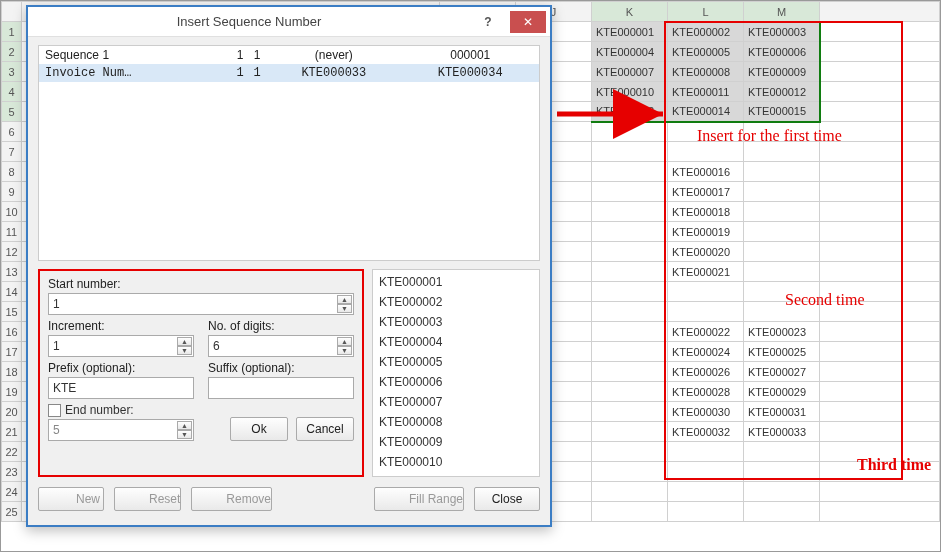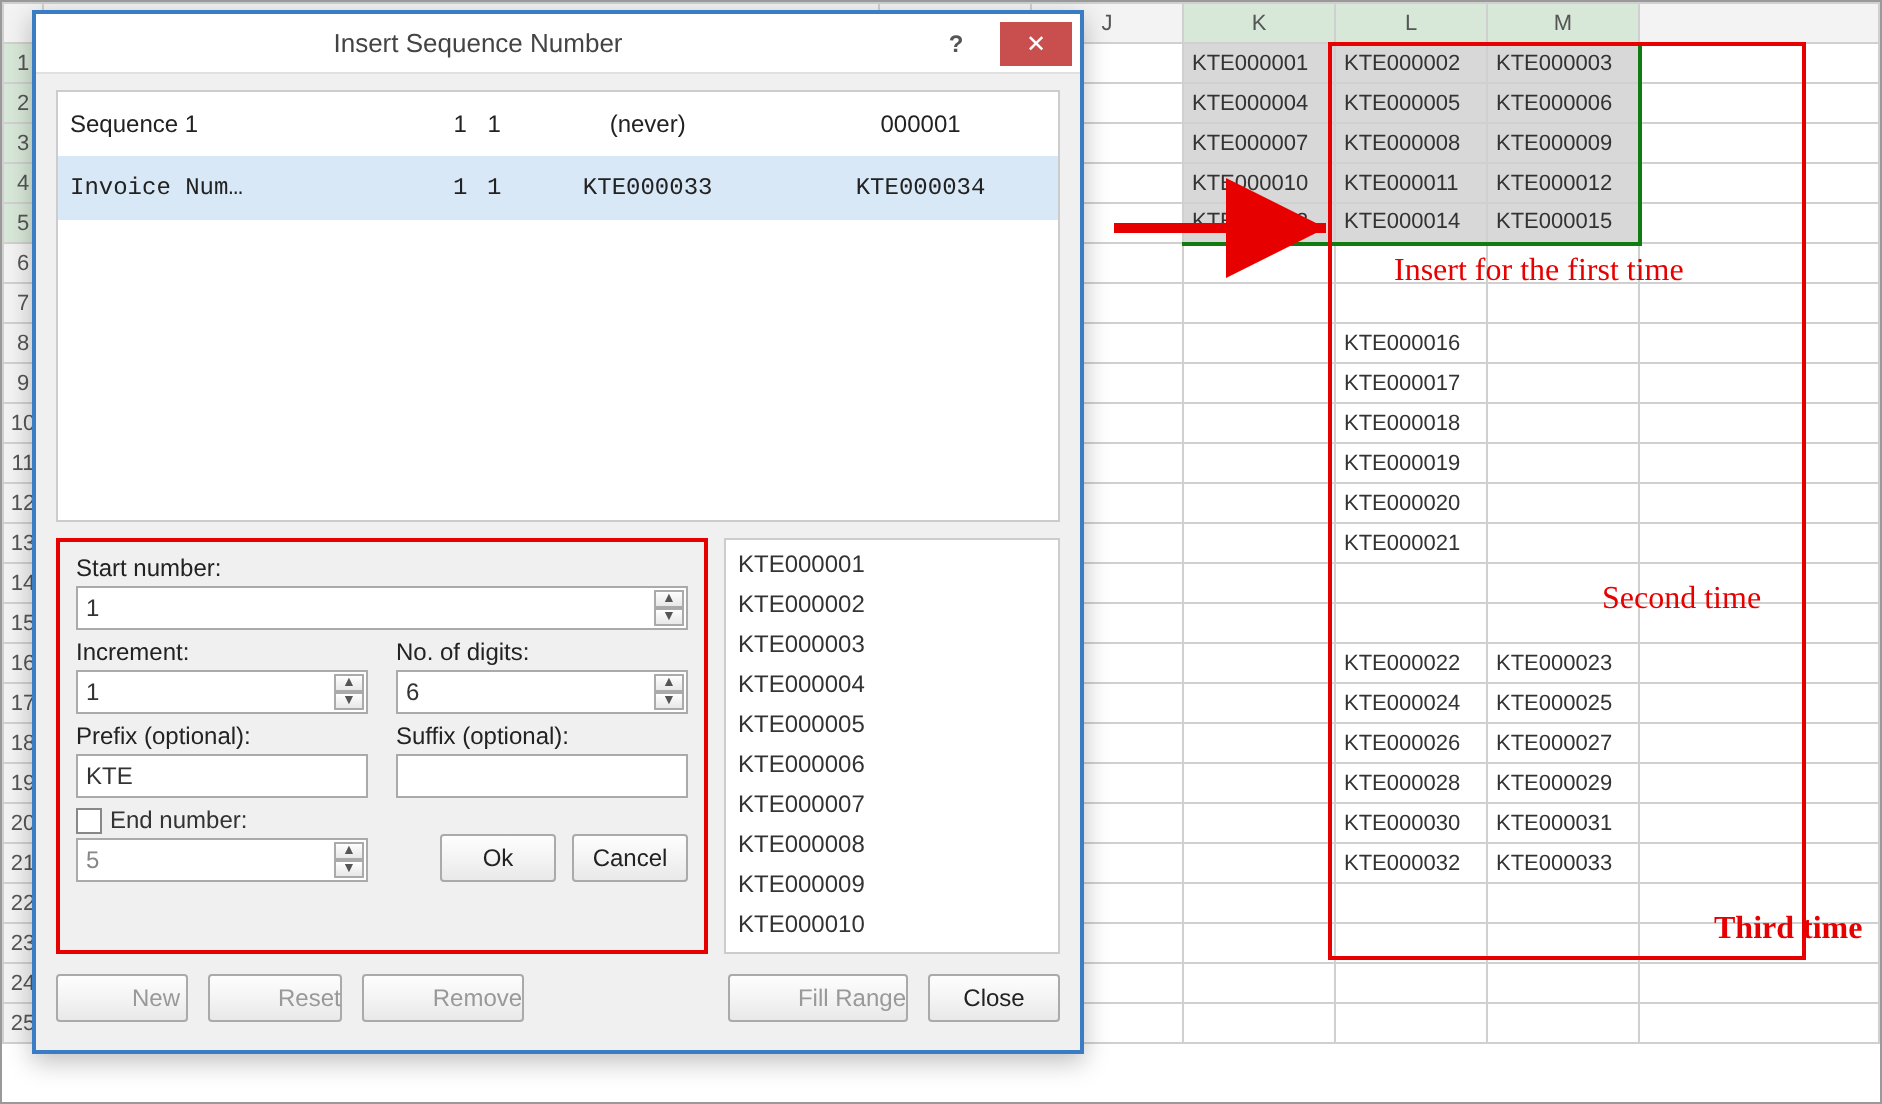--- a/index.html
+++ b/index.html
@@ -12,31 +12,31 @@
   table.grid th { background: #f3f3f3; color: #555; }
   table.grid th.rowhead { width: 20px; text-align: center; }
   table.grid th.colhead { height: 20px; }
   table.grid td { padding: 0 4px; }
   .sel { background: #d8d8d8; }
   .sel-edge-right { border-right: 2px solid #107c10 !important; }
   .sel-edge-bottom { border-bottom: 2px solid #107c10 !important; }
   .sel-head { background: #d8e8d8 !important; color: #107c10; }
 
   
-  .dialog { position: absolute; left: 15px; top: 4px; width: 526px; height: 522px; background: #f0f0f0; border: 2px solid #3b7dc4; box-shadow: 0 4px 12px rgba(0,0,0,.25); }
+  .dialog { position: absolute; left: 25px; top: 4px; width: 526px; height: 522px; background: #f0f0f0; border: 2px solid #3b7dc4; box-shadow: 0 4px 12px rgba(0,0,0,.25); }
   .dialog .titlebar { height: 30px; display: flex; align-items: center; background: #fff; border-bottom: 1px solid #e0e0e0; }
   .dialog .titlebar .title { flex: 1; text-align: center; font-size: 13px; color: #444; }
   .dialog .titlebar .tb-btn { width: 36px; height: 22px; display: flex; align-items: center; justify-content: center; margin-right: 4px; }
   .dialog .titlebar .help { color: #555; font-weight: bold; }
   .dialog .titlebar .close { background: #c94f4f; color: #fff; }
 
   .seqtable { margin: 8px 10px; background: #fff; border: 1px solid #ccc; height: 216px; overflow: hidden; }
   .seqtable table { width: 100%; border-collapse: collapse; }
   .seqtable th { background: #fff; border-bottom: 1px solid #ccc; border-right: 1px solid #eee; font-weight: normal; font-size: 12px; height: 24px; color: #222; }
-  .seqtable td { text-align: center; height: 32px; font-size: 12px; color: #222; border-right: 1px solid transparent; }
+  .seqtable td { text-align: center; height: 18px; font-size: 12px; color: #222; border-right: 1px solid transparent; }
   .seqtable tr.selected td { background: #d9e8f7; font-family: Liberation Mono, monospace; }
   .seqtable tr td:first-child, .seqtable tr th:first-child { text-align: left; padding-left: 6px; }
 
   .lower { display: flex; margin: 0 10px; gap: 8px; }
   .form-box { border: 2px solid #e60000; padding: 6px 8px 8px 8px; background: #f0f0f0; width: 326px; height: 208px; position: relative; }
   .form-row { display: flex; gap: 14px; margin-bottom: 4px; }
   .form-col { flex: 1; display: flex; flex-direction: column; }
   .form-col label { font-size: 12px; margin-bottom: 2px; color: #222; }
   .form-col .inp { height: 22px; border: 1px solid #aaa; background: #fff; padding: 0 4px; font-size: 12px; display: flex; align-items: center; position: relative; }
   .form-col .inp.readonly { color: #888; }
@@ -327,21 +327,21 @@
           <td></td>
           <td></td>
         </tr>
   </tbody>
     </table>
 </div>
 
 <div style="position:absolute; left:663px; top:20px; width:239px; height:459px;" class="red-border"></div>
 
 <div class="annot" style="left:696px; top:126px;">Insert for the first time</div>
-<div class="annot" style="left:800px; top:290px;">Second time</div>
+<div class="annot" style="left:784px; top:290px;">Second time</div>
 <div class="annot" style="left:856px; top:455px;font-weight:bold;">Third time</div>
 
 <div class="arrow" style="left:556px; top:98px;">
   <svg width="120" height="30">
       <defs>
         <marker id="ah1" markerWidth="12" markerHeight="12" refX="10" refY="5" orient="auto">
           <path d="M0,0 L10,5 L0,10 z" fill="#e60000"></path>
         </marker>
       </defs>
   <line x1="0" y1="15" x2="106" y2="15" stroke="#e60000" stroke-width="5" marker-end="url(#ah1)"></line>

